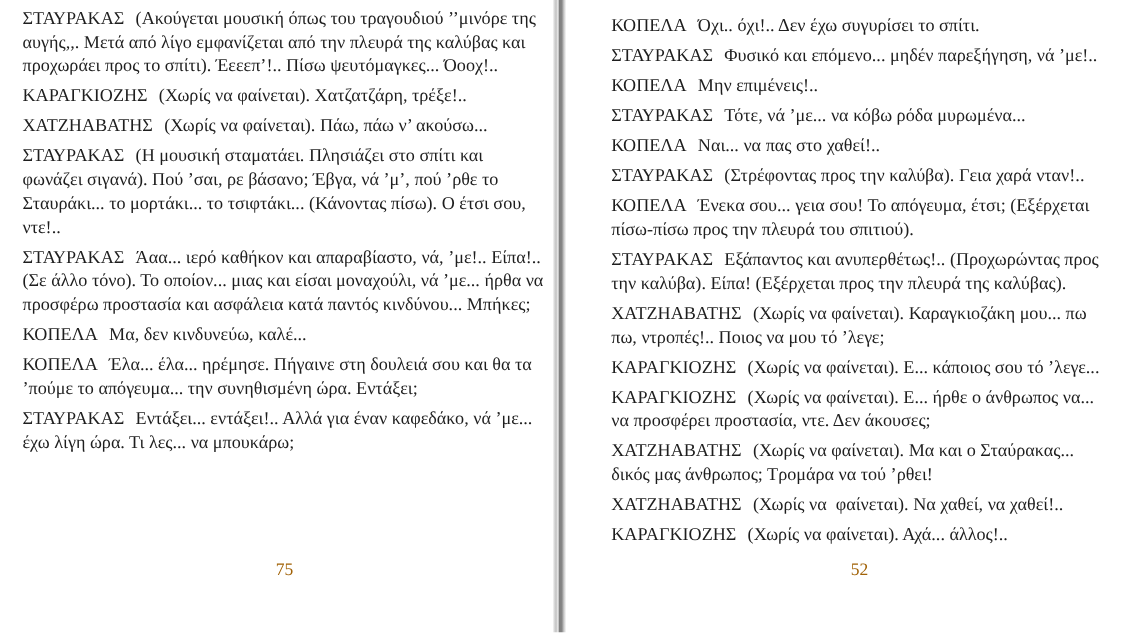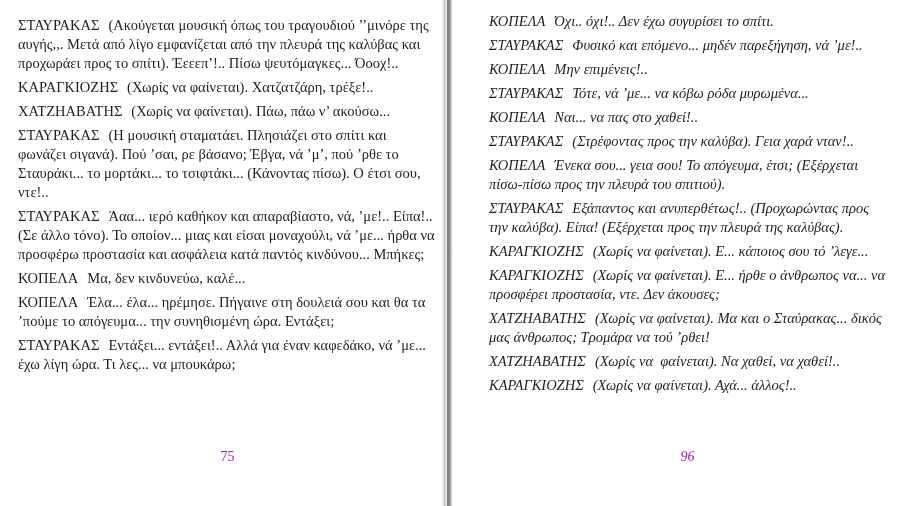--- a/index.html
+++ b/index.html
@@ -5,42 +5,42 @@
   * { margin: 0; padding: 0; box-sizing: border-box; }
   html, body {
     width: 901px; height: 506px;
     background: #ffffff;
     font-family: "Liberation Serif", "DejaVu Serif", serif;
     color: #1e1e1e;
     overflow: hidden;
   }
   .spread { display: flex; width: 901px; height: 506px; background: #ffffff; }
   .page { position: relative; height: 506px; }
-  .page-left  { width: 442px; padding: 16px 5px 0 18px; }
-  .page-right { flex: 1; padding: 12px 10px 0 36px; font-style: italic; }
+  .page-left  { width: 442px; padding: 6px 5px 0 18px; }
+  .page-right { flex: 1; padding: 12px 10px 0 36px; }
   .spine {
     width: 11px; height: 506px; flex: 0 0 11px;
     background: linear-gradient(to right,
       #ffffff 0%, #c9c9c9 20%, #cccccc 30%, #efefef 40%,
       #7f7f7f 50%, #868686 68%, #c6c6c6 82%, #ffffff 100%);
   }
   .para {
     font-size: 14.5px;
     line-height: 19px;
     margin-bottom: 5px;
     text-align: left;
   }
   .speaker { padding-right: 9px; white-space: pre-wrap; }
   .speech  { white-space: pre-wrap; }
   .page-number {
     position: absolute;
     top: 449px; left: 0; right: 0;
     text-align: center;
     font-size: 14px;
-    color: #a21caf;
+    color: #a16207;
   }
   .page-left  .page-number { left: 18px; right: 5px; }
   .page-right .page-number { left: 36px; right: 15px; }
 </style>
 </head>
 <body>
 
 <div class="spread">
 
   <div class="page page-left">
@@ -59,21 +59,22 @@
 
   <div class="page page-right">
     <p class="para"><span class="speaker">ΚΟΠΕΛΑ</span><span class="speech">Όχι.. όχι!.. Δεν έχω συγυρίσει το σπίτι.</span></p>
     <p class="para"><span class="speaker">ΣΤΑΥΡΑΚΑΣ</span><span class="speech">Φυσικό και επόμενο... μηδέν παρεξήγηση, νά ’με!..</span></p>
     <p class="para"><span class="speaker">ΚΟΠΕΛΑ</span><span class="speech">Μην επιμένεις!..</span></p>
     <p class="para"><span class="speaker">ΣΤΑΥΡΑΚΑΣ</span><span class="speech">Τότε, νά ’με... να κόβω ρόδα μυρωμένα...</span></p>
     <p class="para"><span class="speaker">ΚΟΠΕΛΑ</span><span class="speech">Ναι... να πας στο χαθεί!..</span></p>
     <p class="para"><span class="speaker">ΣΤΑΥΡΑΚΑΣ</span><span class="speech">(Στρέφοντας προς την καλύβα). Γεια χαρά νταν!..</span></p>
     <p class="para"><span class="speaker">ΚΟΠΕΛΑ</span><span class="speech">Ένεκα σου... γεια σου! Το απόγευμα, έτσι; (Εξέρχεται πίσω-πίσω προς την πλευρά του σπιτιού).</span></p>
     <p class="para"><span class="speaker">ΣΤΑΥΡΑΚΑΣ</span><span class="speech">Εξάπαντος και ανυπερθέτως!.. (Προχωρώντας προς την καλύβα). Είπα! (Εξέρχεται προς την πλευρά της καλύβας).</span></p>
+    <p class="para"><span class="speaker">ΧΑΤΖΗΑΒΑΤΗΣ</span><span class="speech">(Χωρίς να φαίνεται). Καραγκιοζάκη μου... πω πω, ντροπές!.. Ποιος να μου τό ’λεγε;</span></p>
     <p class="para"><span class="speaker">ΚΑΡΑΓΚΙΟΖΗΣ</span><span class="speech">(Χωρίς να φαίνεται). Ε... κάποιος σου τό ’λεγε...</span></p>
     <p class="para"><span class="speaker">ΚΑΡΑΓΚΙΟΖΗΣ</span><span class="speech">(Χωρίς να φαίνεται). Ε... ήρθε ο άνθρωπος να... να προσφέρει προστασία, ντε. Δεν άκουσες;</span></p>
     <p class="para"><span class="speaker">ΧΑΤΖΗΑΒΑΤΗΣ</span><span class="speech">(Χωρίς να φαίνεται). Μα και ο Σταύρακας... δικός μας άνθρωπος; Τρομάρα να τού ’ρθει!</span></p>
     <p class="para"><span class="speaker">ΧΑΤΖΗΑΒΑΤΗΣ</span><span class="speech">(Χωρίς να  φαίνεται). Να χαθεί, να χαθεί!..</span></p>
     <p class="para"><span class="speaker">ΚΑΡΑΓΚΙΟΖΗΣ</span><span class="speech">(Χωρίς να φαίνεται). Αχά... άλλος!..</span></p>
-    <div class="page-number">96</div>
+    <div class="page-number">52</div>
   </div>
 
 </div>
 
 </body></html>

